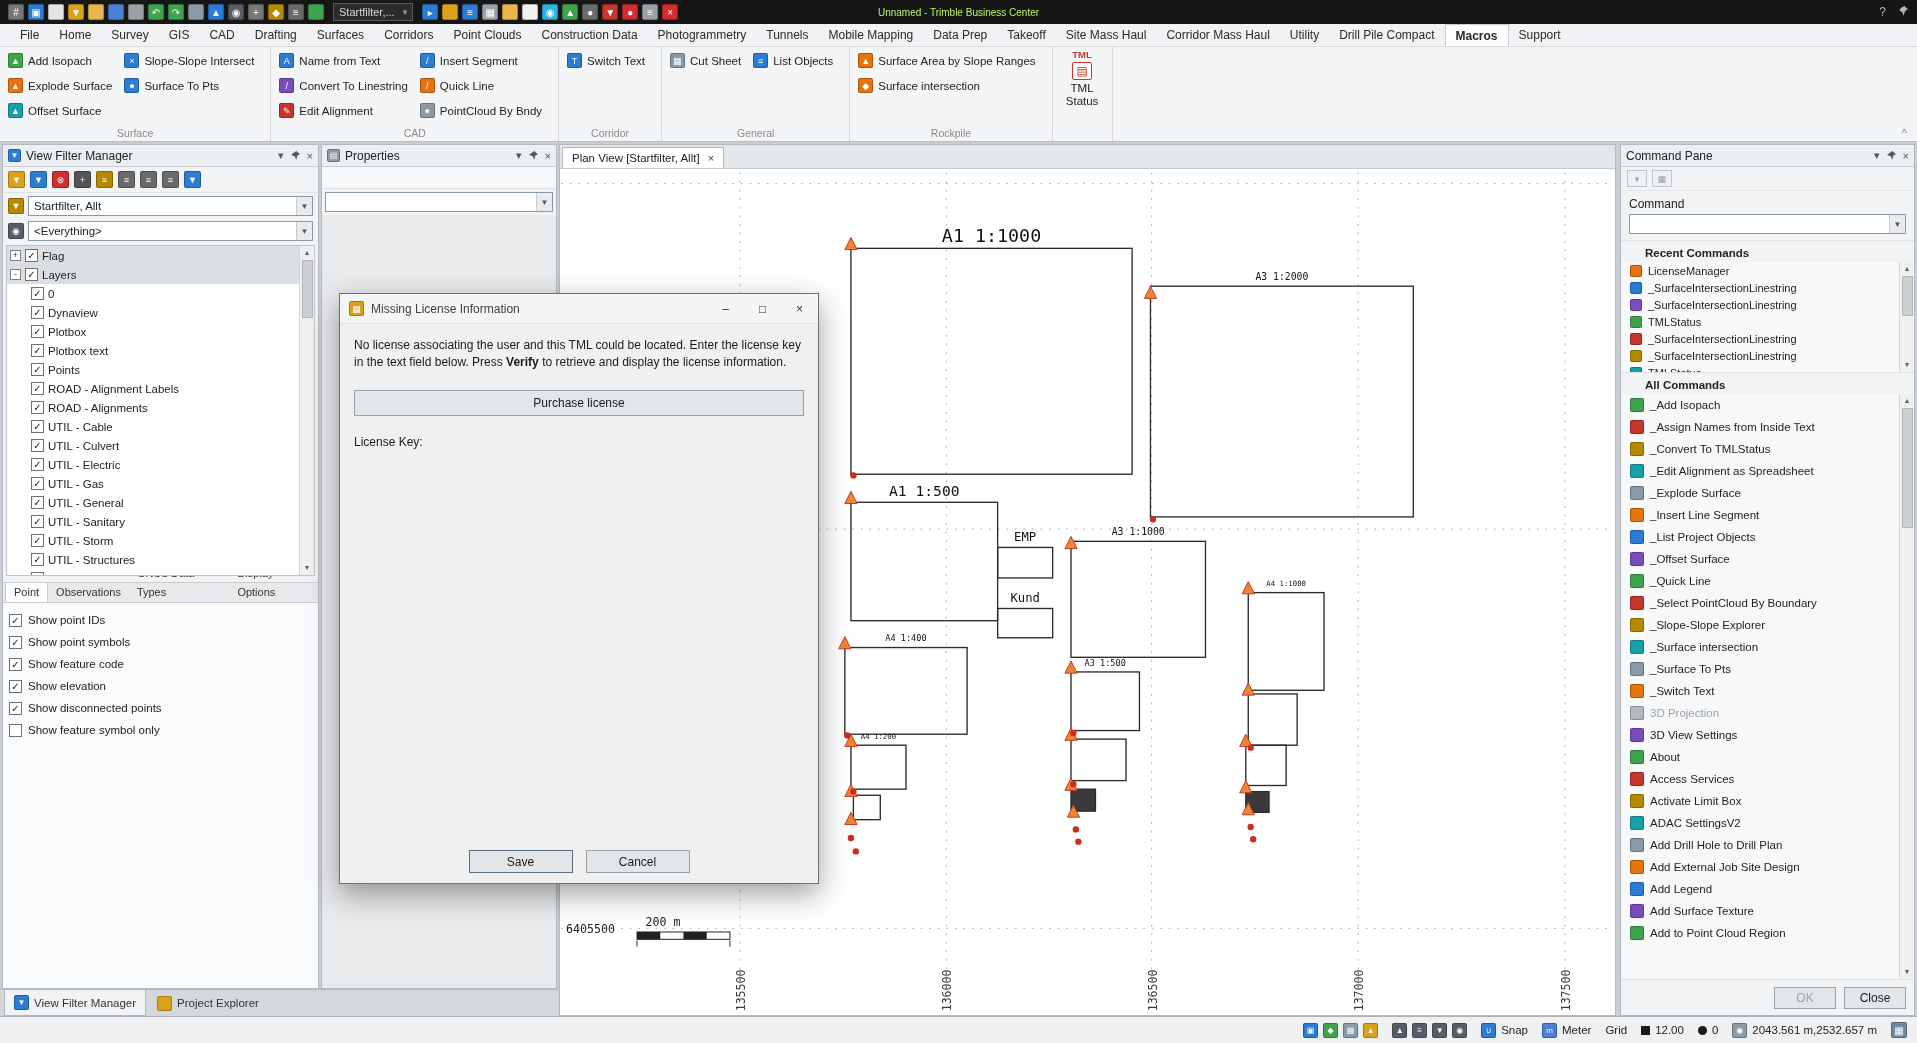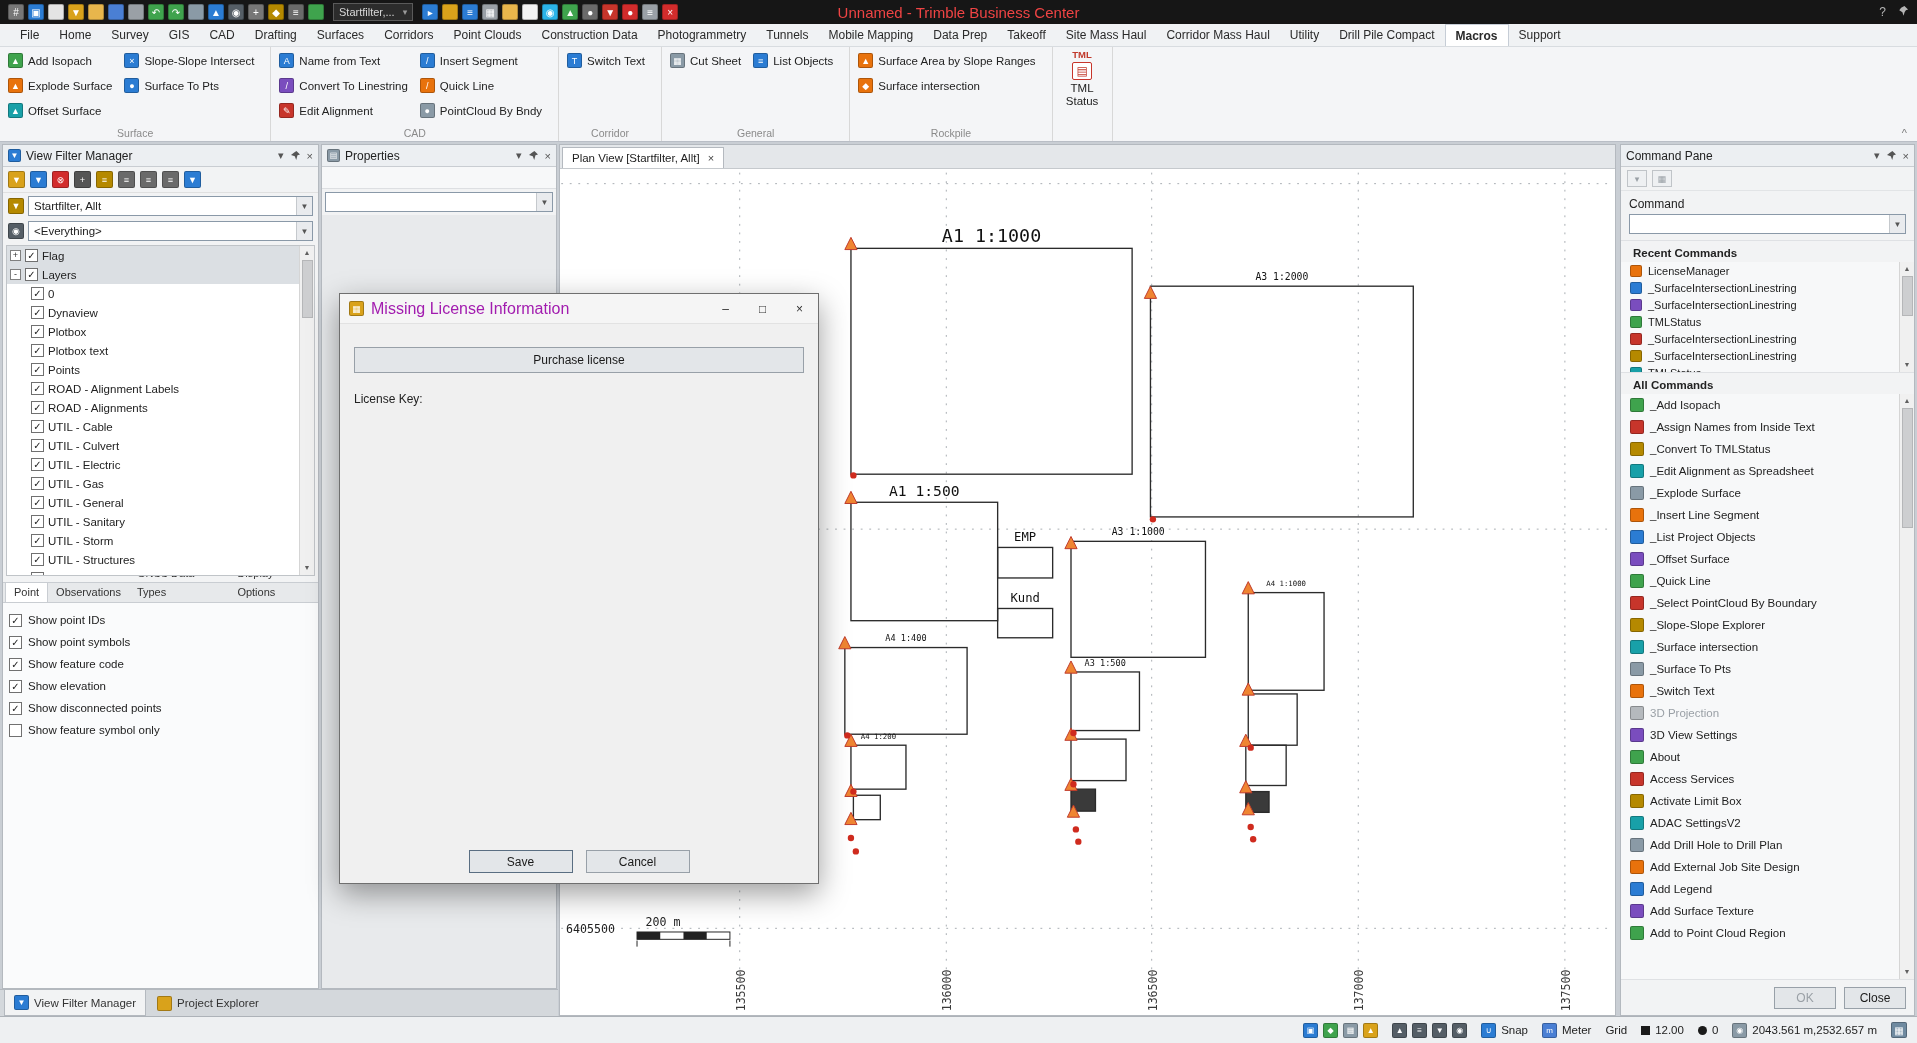--- a/index.html
+++ b/index.html
@@ -6,21 +6,21 @@
   html,body{width:1917px;height:1043px}
   body{font-family:"Liberation Sans",sans-serif;font-size:12px;color:#222;background:#c9ced4;overflow:hidden}
   #app{position:relative;width:1917px;height:1043px;overflow:hidden;background:#c9ced4}
 
   
   .titlebar{position:absolute;left:0;top:0;width:1917px;height:24px;background:#161616;display:flex;align-items:center;padding:0 8px;gap:4px}
   .qat{display:flex;align-items:center;gap:4px}
   .ti{display:inline-flex;align-items:center;justify-content:center;width:16px;height:16px;border-radius:2px;font-size:10px;color:#fff;border:1px solid rgba(0,0,0,.25);flex:0 0 auto;overflow:hidden}
   .tb-dd{height:18px;display:flex;align-items:center;gap:8px;background:#2c2c2c;border:1px solid #5a5a5a;color:#d8d8d8;font-size:11px;padding:0 5px;margin:0 5px}
   .dd-ar{color:#9a9a9a;font-size:9px}
-  .title-text{position:absolute;left:50%;transform:translateX(-50%);color:#ef4444;font-size:15px;white-space:nowrap}
+  .title-text{position:absolute;left:50%;transform:translateX(-50%);color:#bef264;font-size:10px;white-space:nowrap}
   .title-right{margin-left:auto;display:flex;align-items:center;gap:12px;color:#b5b5b5;font-size:12px}
   .tr-ic{cursor:default}
 
   
   .ribbon-tabs{position:absolute;left:0;top:24px;width:1917px;height:23px;background:#f0f2f4;border-bottom:1px solid #d8dce0;display:flex;align-items:stretch;padding-left:10px}
   .rtab{padding:0 10px;line-height:22px;font-size:12px;color:#2a2a2a;white-space:nowrap;cursor:default}
   .rtab.active{background:#ffffff;border:1px solid #c6cdd6;border-bottom:none;font-weight:bold}
   .ribbon{position:absolute;left:0;top:47px;width:1917px;height:95px;background:#f4f5f7;border-bottom:1px solid #b9bec6}
   .rb-groups{display:flex;height:94px}
   .rb-group{display:flex;flex-direction:column;border-right:1px solid #d8d8d8;padding:1px 6px 0 6px}
@@ -89,21 +89,21 @@
   .sbar{fill:#fff;stroke:#222;stroke-width:0.8}
   .sbarf{fill:#222}
   .sbt{stroke:#222;stroke-width:0.8}
 
   
   .cmd-pane{left:1620px;top:144px;width:295px;height:872px;display:flex;flex-direction:column}
   .cp-toolbar{height:24px;display:flex;align-items:center;gap:5px;padding:0 6px;border-bottom:1px solid #e2e4e6}
   .cp-tb-btn{width:20px;height:17px;border:1px solid #c0c4c8;background:#eef0f2;color:#9aa0a6;font-size:9px;display:flex;align-items:center;justify-content:center}
   .cp-label{padding:6px 8px 3px 8px;font-size:12px;color:#222}
   .cp-combo{flex:0 0 auto;margin:0 8px 6px 8px}
-  .cp-sec{padding:6px 8px 3px 12px;font-weight:bold;font-size:11.5px;color:#222;border-top:1px solid #dfe1e4}
+  .cp-sec{padding:6px 8px 3px 24px;font-weight:bold;font-size:11.5px;color:#222;border-top:1px solid #dfe1e4}
   .cp-list{position:relative;overflow:hidden;background:#f7f8f9}
   .cp-recent-wrap{height:110px;flex:0 0 auto}
   .cp-all-wrap{flex:1}
   .cp-inner{margin-right:15px}
   .cp-row{height:22px;display:flex;align-items:center;gap:6px;padding-left:9px;font-size:11.5px;white-space:nowrap;cursor:default}
   .cp-row-sm{height:17px;font-size:11px}
   .ci{width:14px;height:14px;font-size:8px}
   .ci-sm{width:12px;height:12px;font-size:7px}
   .cp-row.disabled .cp-txt{color:#9aa0a6}
   .cp-actions{height:36px;display:flex;align-items:center;justify-content:flex-end;gap:8px;padding:0 8px;border-top:1px solid #dfe1e4}
@@ -121,21 +121,21 @@
   .dotb{width:9px;height:9px;border-radius:50%;background:#1a1a1a;display:inline-block}
 
   
   .btn{font-family:"Liberation Sans",sans-serif;font-size:12px;color:#1a1a1a;background:#e3e6e9;border:1px solid #98a0a8;height:22px;min-width:62px;padding:0 12px;cursor:default}
   .btn.disabled{color:#9aa0a6}
 
   
   .dialog{position:absolute;left:339px;top:293px;width:480px;height:591px;background:#f0f0f0;border:1px solid #6f6f6f;box-shadow:0 10px 28px rgba(0,0,0,.38);z-index:50}
   .dlg-title{height:30px;background:#f5f5f5;border-bottom:1px solid #e2e2e2;display:flex;align-items:center;gap:7px;padding:0 0 0 9px}
   .dlg-ico{width:15px;height:15px;background:#d9a21b;font-size:9px}
-  .dlg-title-text{font-size:16px;color:#a21caf}
+  .dlg-title-text{font-size:12px;color:#404040}
   .dlg-winbtns{margin-left:auto;display:flex;align-items:stretch;height:100%}
   .dlg-wb{width:37px;display:flex;align-items:center;justify-content:center;color:#333;font-size:12px;cursor:default}
   .dlg-body{padding:13px 14px 0 14px}
   .dlg-p{font-size:12px;line-height:1.4;color:#1a1a1a;margin-bottom:9px}
   .dlg-purchase{width:100%;height:26px;margin-top:10px}
   .dlg-lk-label{margin-top:19px;margin-bottom:7px;font-size:12px}
   .dlg-lk-row{display:flex;gap:7px}
   .dlg-input{flex:1;height:25px;border:1px solid #7a8a99;background:#fff;padding:0 5px;font-family:"Liberation Sans",sans-serif;font-size:12px}
   .dlg-verify{width:120px;height:25px}
   .dlg-actions{position:absolute;left:0;right:0;bottom:10px;display:flex;justify-content:center;gap:13px}
@@ -824,20 +824,21 @@
     <div class="dlg-title">
       <span class="ti dlg-ico">▦</span>
       <span class="dlg-title-text">Missing License Information</span>
       <span class="dlg-winbtns">
         <span class="dlg-wb">–</span>
         <span class="dlg-wb">□</span>
         <span class="dlg-wb">×</span>
       </span>
     </div>
     <div class="dlg-body">
+      <p class="dlg-p"><span>No license associating the user and this TML could be located. Enter the license key in the text field below. Press </span><b>Verify</b><span> to retrieve and display the license information.</span></p>
       <button class="btn dlg-purchase">Purchase license</button>
       <div class="dlg-lk-label">License Key:</div>
     </div>
     <div class="dlg-actions">
       <button class="btn dlg-save">Save</button>
       <button class="btn dlg-cancel">Cancel</button>
     </div>
   </div>
 
 </div>

